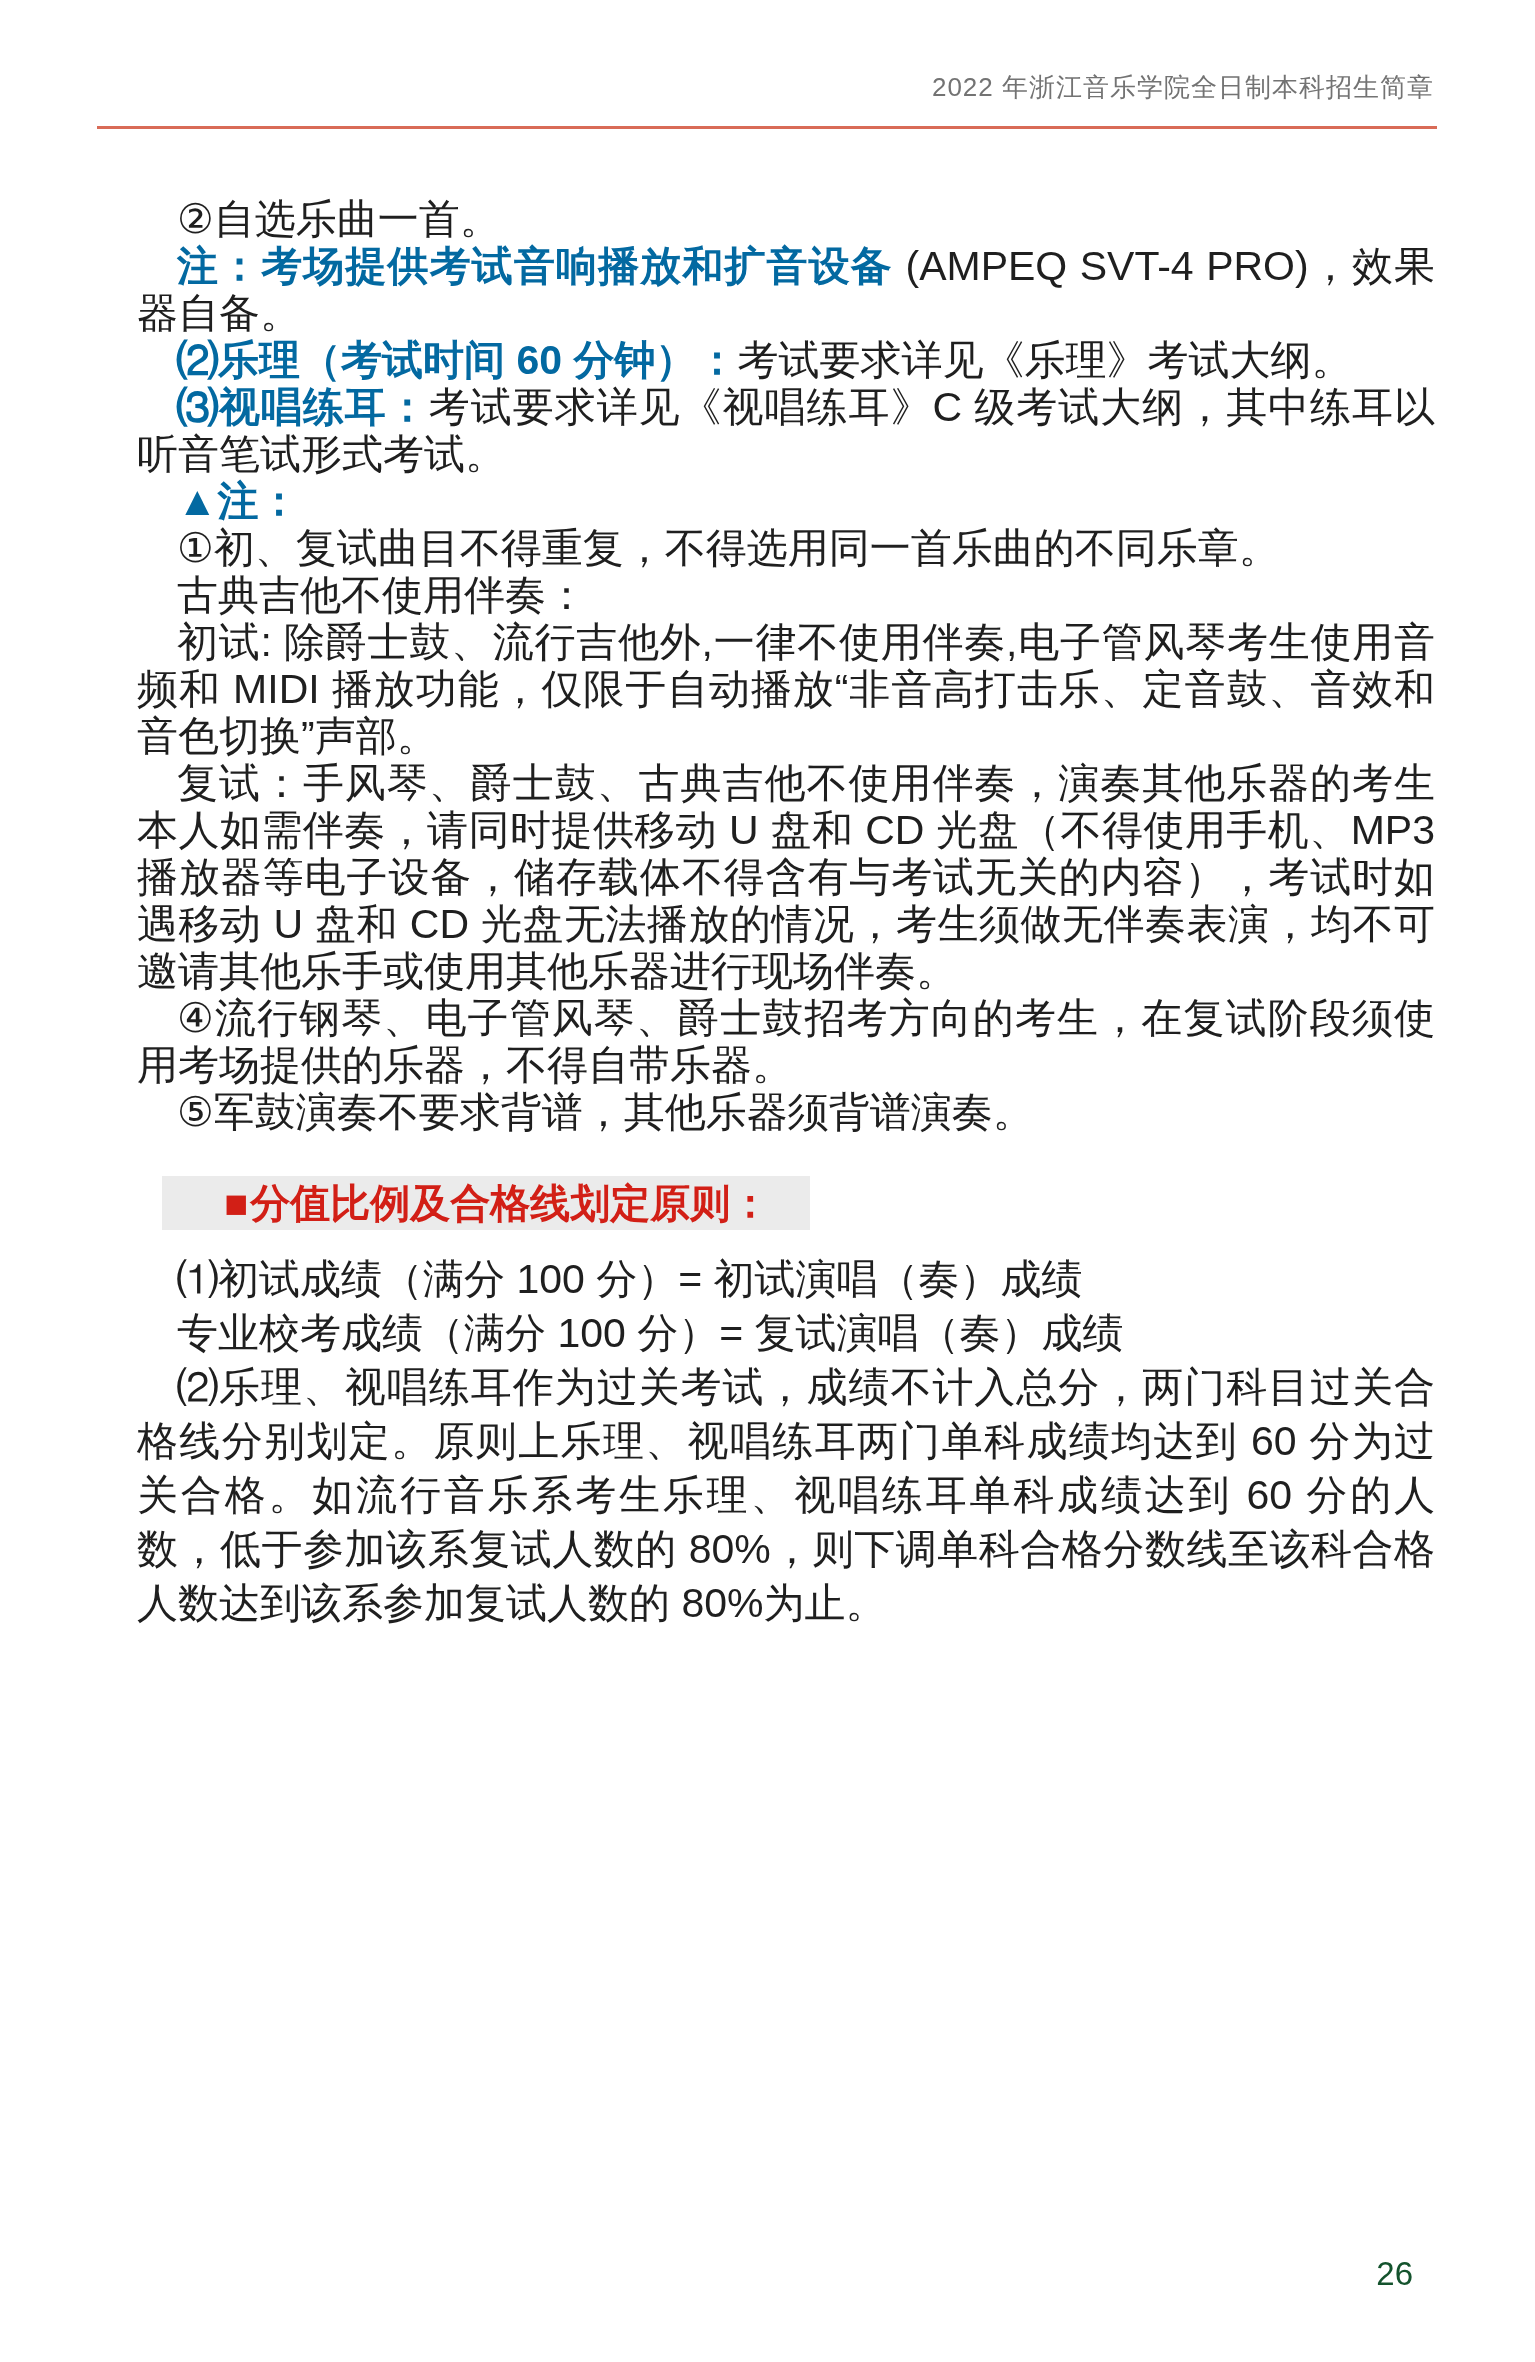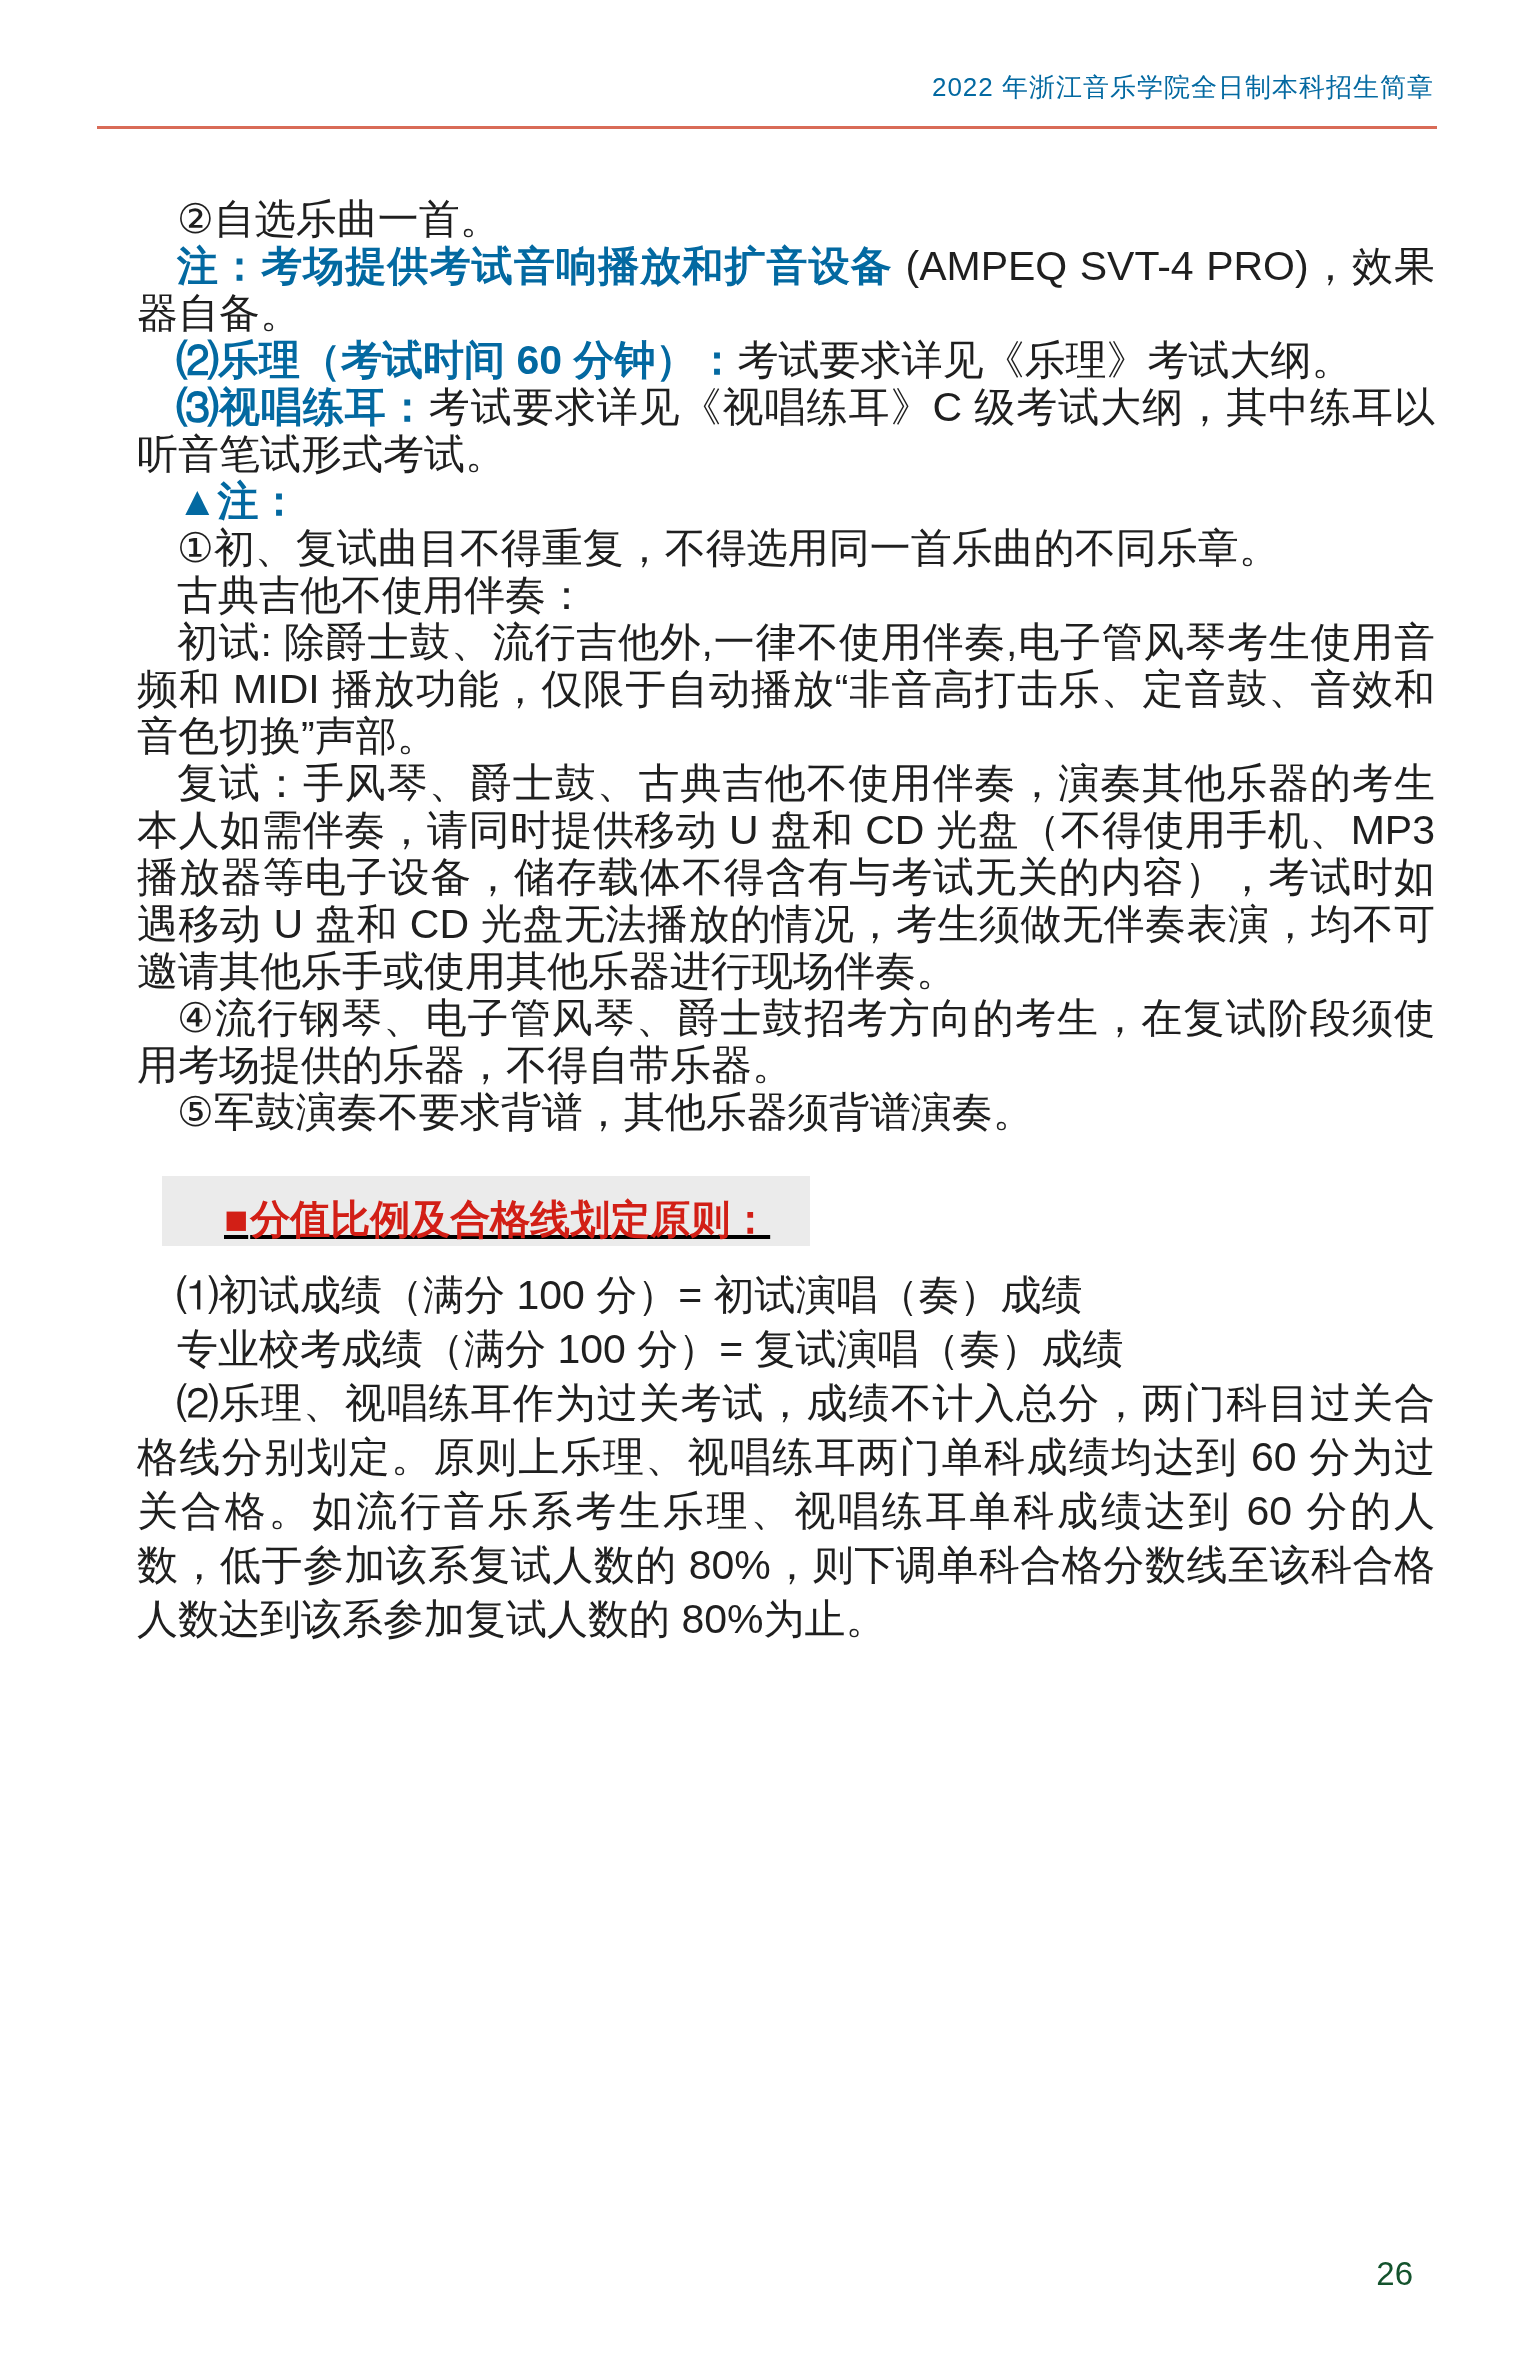--- a/index.html
+++ b/index.html
@@ -7,44 +7,43 @@
     position:relative;
     width:1535px; height:2362px;
     background:#ffffff;
     font-family:"Liberation Sans","DejaVu Sans",sans-serif;
     overflow:hidden;
   }
   .header-title {
     position:absolute; top:70px; left:97px; right:101px;
     text-align:right;
     font-size:26px; line-height:34px;
-    color:#0369a1;
+    color:#737373;
     letter-spacing:1px;
   }
   .header-rule {
     position:absolute; top:126px; left:97px; right:98px;
     height:3px; background:#d96b57;
   }
   .content {
     position:absolute; top:196px; left:137px; width:1298px;
   }
   p.para {
     margin:0;
     font-size:41px; line-height:47px;
     text-align:justify; text-justify:inter-ideograph;
     text-indent:40px;
     color:#1f1f1f;
   }
   p.para .lead { font-weight:bold; color:#0369a1; }
   .section-bar {
     display:inline-block;
     margin:40px 0 0 25px;
-    padding:22px 40px 6px 62px;
+    padding:6px 40px 6px 62px;
     background:#ebebeb;
-    text-decoration:underline;
   }
   .section-bar h2 {
     margin:0;
     font-size:40px; line-height:42px;
     font-weight:bold;
     color:#d21f16;
     white-space:nowrap;
   }
   .section-bar .marker { color:#d21f16; margin-right:2px; }
   .section-paras { margin-top:22px; }

